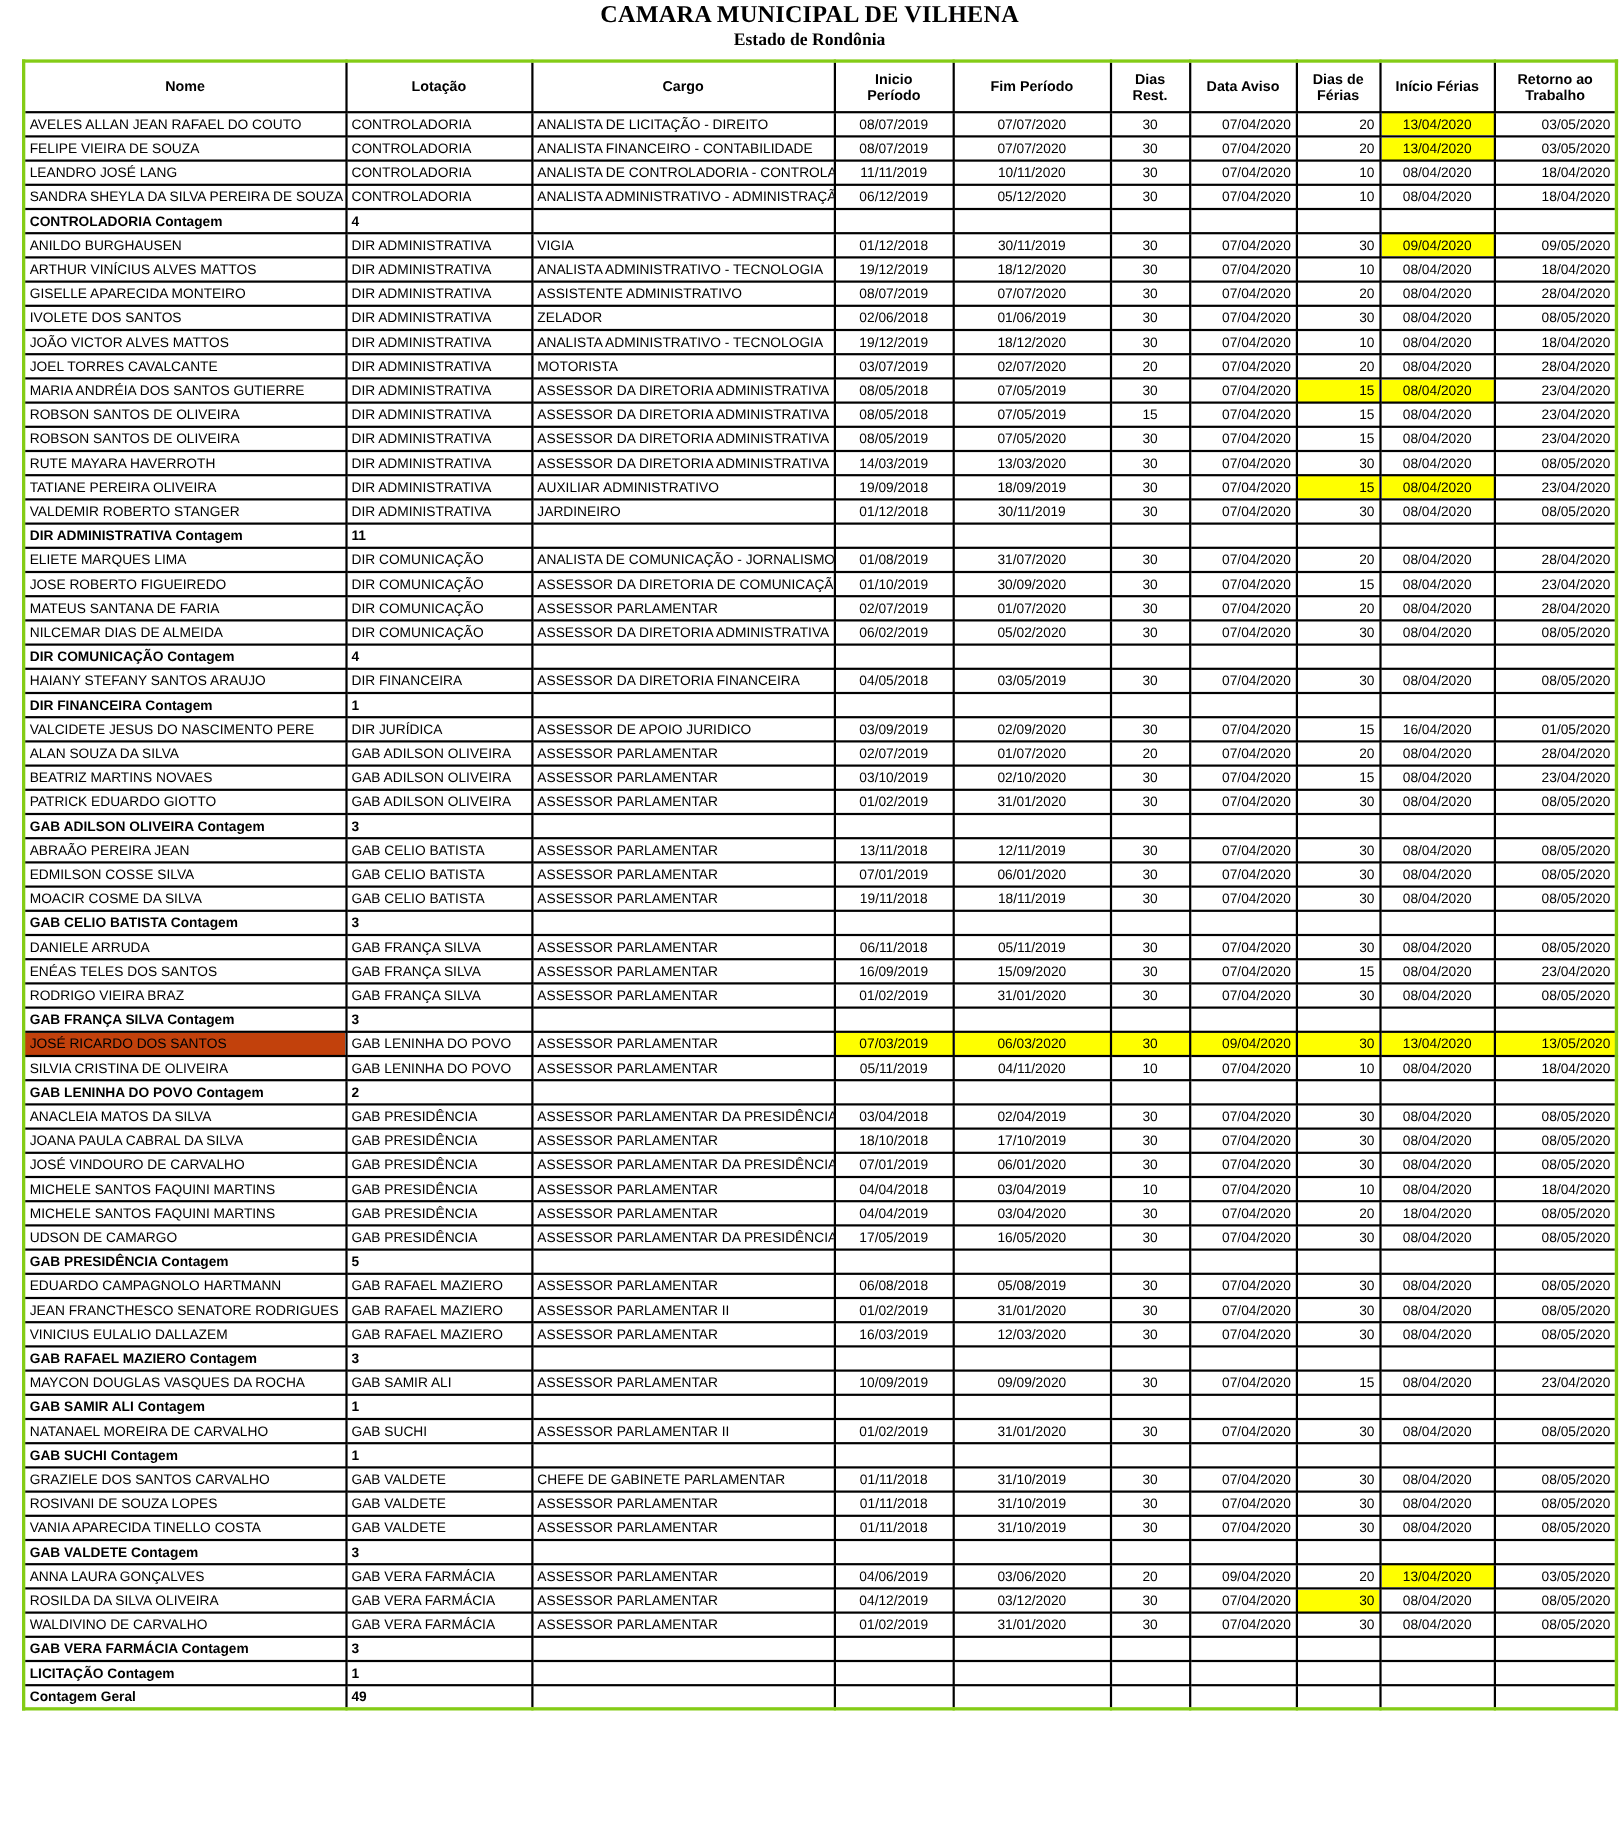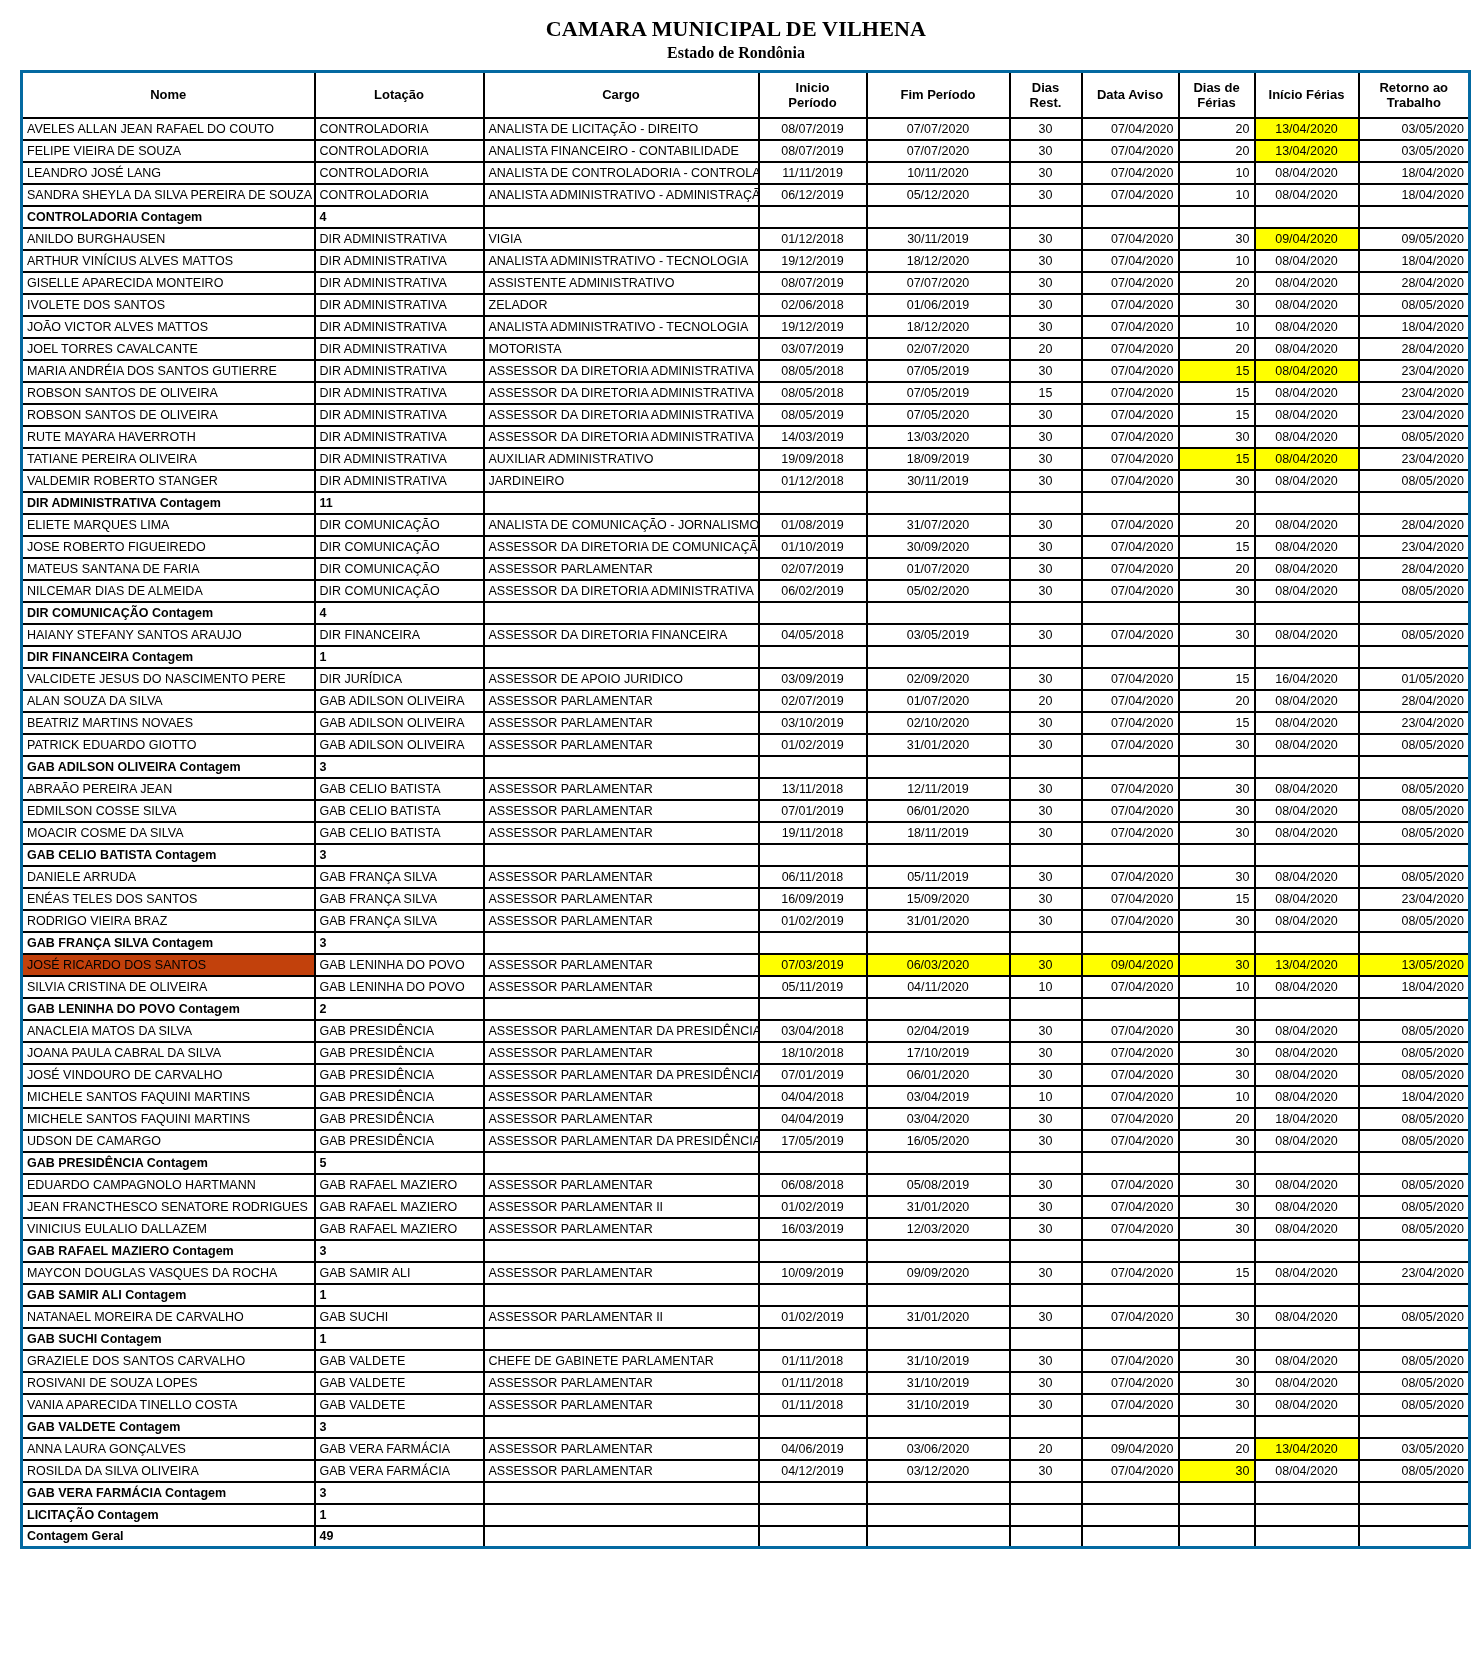--- a/index.html
+++ b/index.html
@@ -1,21 +1,21 @@
 <!DOCTYPE html>
 <html><head>
 <meta charset="utf-8">
 <style>
   * { box-sizing: border-box; margin: 0; padding: 0; }
   html, body { background: #ffffff; width: 1472px; }
   body { height: 1675px; overflow: hidden; color: #000; font-family: "Liberation Sans", sans-serif; }
-  .titles { text-align: center; padding-top: 16px; font-family: "Liberation Serif", serif; }
+  .titles { text-align: center; padding-top: 0; font-family: "Liberation Serif", serif; }
   .title-main { font-size: 22px; font-weight: bold; line-height: 26px; letter-spacing: .2px; }
   .title-sub { font-size: 16px; font-weight: bold; line-height: 21px; }
-  table { border-collapse: collapse; table-layout: fixed; width: 1448px; margin: 7px 0 12px 20px; border: 3px solid #0369a1; }
+  table { border-collapse: collapse; table-layout: fixed; width: 1448px; margin: 7px 0 12px 20px; border: 3px solid #84cc16; }
   th, td {
     border: 2px solid #000;
     overflow: hidden;
     white-space: nowrap;
     font-family: "Liberation Sans", sans-serif;
     font-size: 12.5px;
     padding: 1px 4px;
     height: 22px;
     background: #fff;
   }
@@ -817,20 +817,32 @@
         <td>GAB VERA FARMÁCIA</td>
         <td>ASSESSOR PARLAMENTAR</td>
         <td>04/12/2019</td>
         <td>03/12/2020</td>
         <td>30</td>
         <td>07/04/2020</td>
         <td class="hl" style="background: rgb(255, 255, 0);">30</td>
         <td>08/04/2020</td>
         <td>08/05/2020</td>
       </tr>
+      <tr>
+        <td>WALDIVINO DE CARVALHO</td>
+        <td>GAB VERA FARMÁCIA</td>
+        <td>ASSESSOR PARLAMENTAR</td>
+        <td>01/02/2019</td>
+        <td>31/01/2020</td>
+        <td>30</td>
+        <td>07/04/2020</td>
+        <td>30</td>
+        <td>08/04/2020</td>
+        <td>08/05/2020</td>
+      </tr>
       <tr class="bold">
         <td>GAB VERA FARMÁCIA Contagem</td>
         <td>3</td>
         <td></td>
         <td></td>
         <td></td>
         <td></td>
         <td></td>
         <td></td>
         <td></td>

